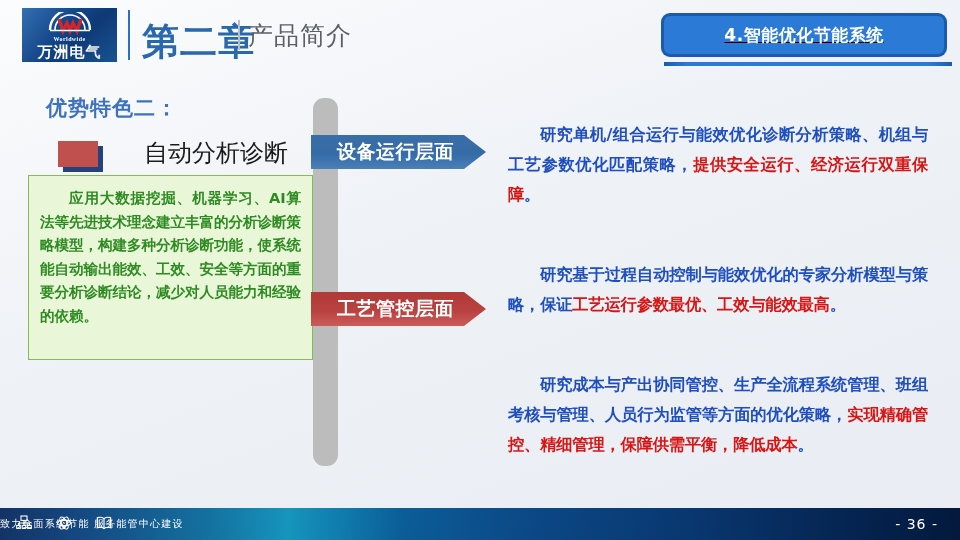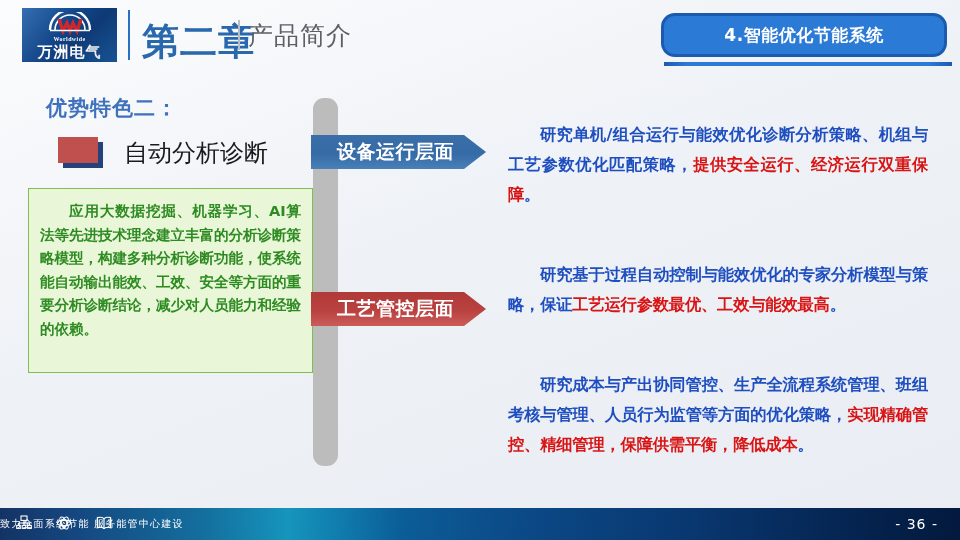--- a/index.html
+++ b/index.html
@@ -76,23 +76,23 @@
     color:#5c6066;
     letter-spacing:1px;
     font-family:"DejaVu Sans", sans-serif;
   }
 
   .topic-banner {
     position:absolute;
     left:664px; top:16px;
     width:280px; height:38px;
     background:#2b7ad6;
-    border-radius:11px;
+    border-radius:6px;
     box-shadow: 0 0 0 3px #1a5bb0;
-    display:flex; align-items:center; justify-content:center;
+    display:flex; align-items:center; justify-content:center;text-decoration:underline;
   }
   .topic-banner span {
     color:#ffffff; font-size:17px; font-weight:bold; letter-spacing:.5px;
     font-family:"DejaVu Sans", sans-serif;
   }
   .topic-underline {
     position:absolute;
     left:664px; top:62px;
     width:288px; height:4px;
     background:linear-gradient(90deg,#1a5bb0 0%, #2b7ad6 8%, #2b7ad6 92%, #1a5bb0 100%);
@@ -103,21 +103,21 @@
     position:absolute;
     left:46px; top:94px;
     font-size:21px; font-weight:bold;
     color:#3f72bd;
     letter-spacing:1px;
     font-family:"DejaVu Sans", sans-serif;
   }
   .feature-row {
     position:absolute;
     left:58px; top:137px;
-    display:flex; align-items:flex-start;
+    display:flex; align-items:flex-end;gap:20px;
   }
   .sq-outer {
     position:relative;
     width:44px; height:28px;
   }
   .sq-navy {
     position:absolute; left:5px; top:5px;
     width:40px; height:26px;
     background:#24427c;
   }
@@ -127,21 +127,21 @@
     background:#c0504d;
   }
   .feature-name {
     margin-left:22px;
     font-size:24px; color:#1a1a1a;
     font-family:"DejaVu Sans", sans-serif;
   }
 
   .green-box {
     position:absolute;
-    left:28px; top:188px;
+    left:28px; top:175px;
     width:285px; height:185px;
     background:#e9f7d8;
     border:1px solid #7fbf50;
     box-sizing:border-box;
     padding:10px 11px 4px 11px;
   }
   .green-box p {
     margin:0;
     font-size:14.6px;
     line-height:23.5px;

